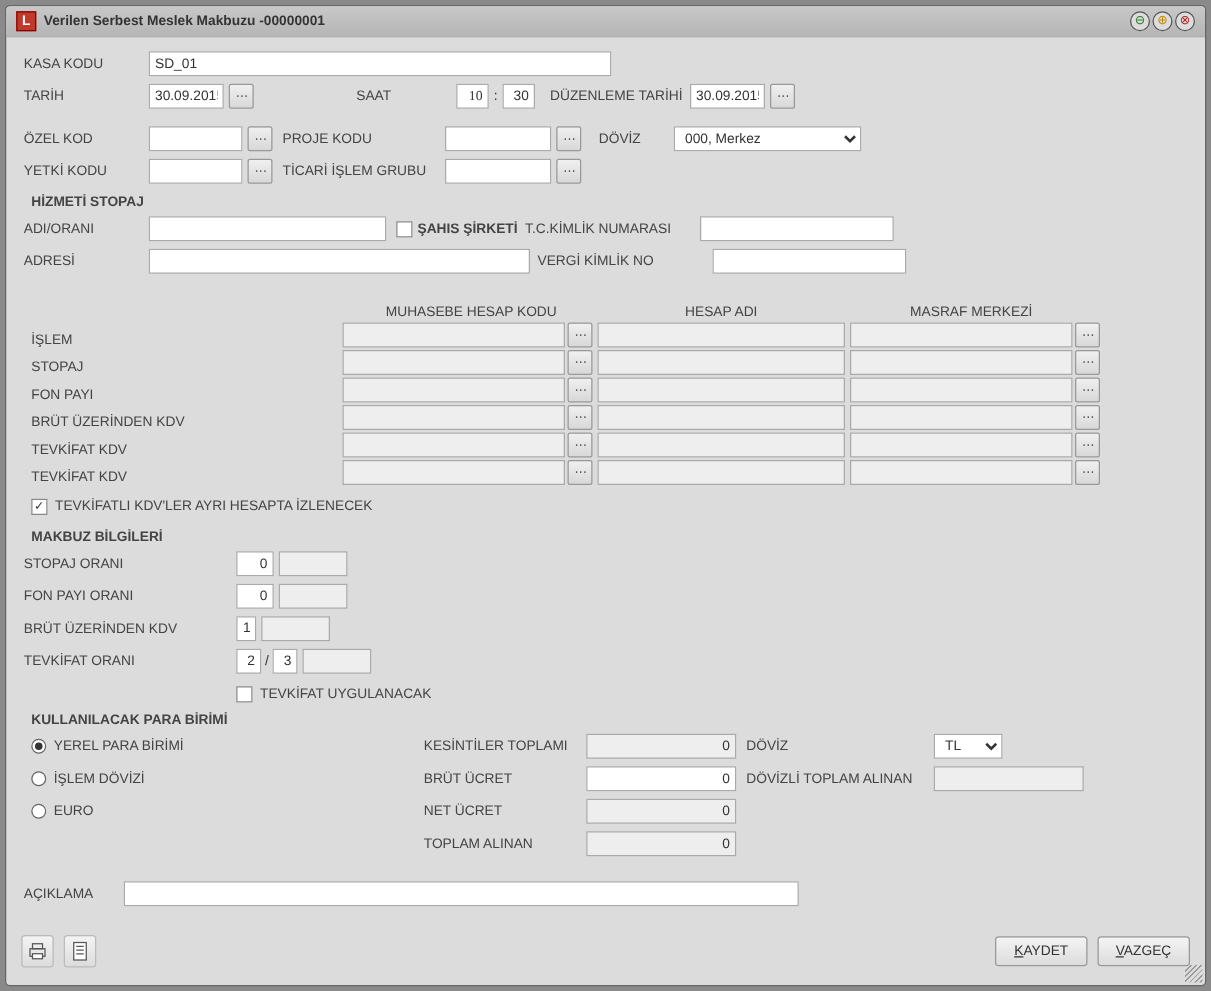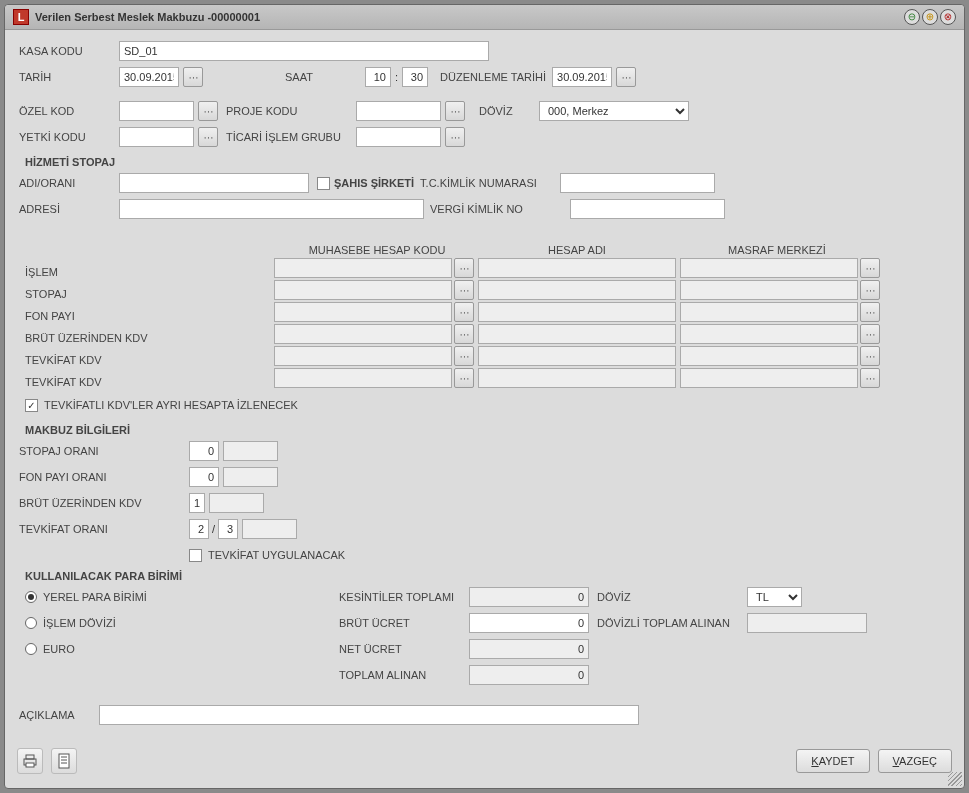--- a/index.html
+++ b/index.html
@@ -59,21 +59,21 @@
       <span class="lbl" style="width:100px">KASA KODU</span>
       <input type="text" style="width: 370px;" value="SD_01">
     </div>
 
 
     <div class="row">
       <span class="lbl" style="width:100px">TARİH</span>
       <input type="text" style="width: 60px;" class="small-gap" value="30.09.2015">
       <span class="lookup">⋯</span>
       <span class="lbl" style="width:80px;margin-left:82px">SAAT</span>
-      <input type="text" class="num" style="width: 26px;" value="10">
+      <input type="text" class="num" style="width: 26px; font-family: Liberation Serif, serif;" value="10">
       <span style="margin:0 4px">:</span>
       <input type="text" class="num" style="width: 26px;" value="30">
       <span class="lbl" style="margin-left:12px">DÜZENLEME TARİHİ</span>
       <input type="text" style="width: 60px; margin-left: 6px;" class="small-gap" value="30.09.2015">
       <span class="lookup">⋯</span>
     </div>
 
     <div style="height:8px"></div>
 
     <div class="row">

